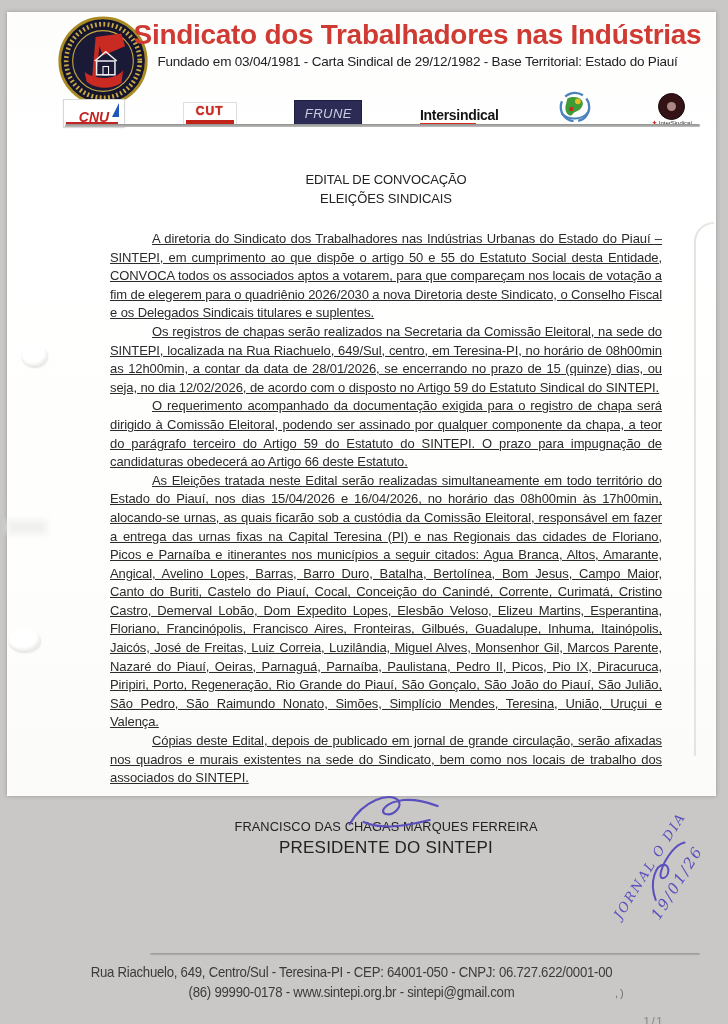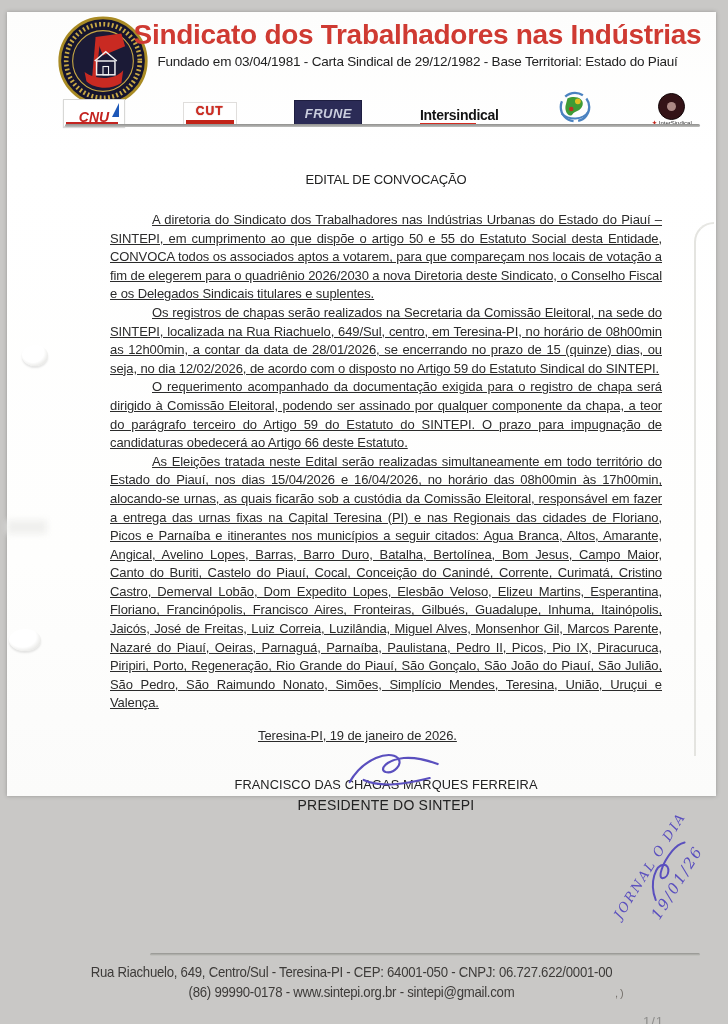--- a/index.html
+++ b/index.html
@@ -38,21 +38,21 @@
     color:#c32420;font-size:14px;line-height:18px;margin-top:1px;
   }
   .cnu-drop{position:absolute;right:5px;top:3px;width:0;height:0;
     border-left:7px solid transparent;border-bottom:14px solid #1d58b8;}
   .cnu-bar{position:absolute;left:2px;bottom:1px;width:52px;height:3px;background:#c32420;}
   .logo-cut{width:52px;background:#fff;border:1px solid #e0dedc;}
   .cut-text{color:#d42b20;font-weight:900;font-size:12px;line-height:16px;letter-spacing:1px;
     text-shadow:0 0 1px #7a1510;}
   .cut-bar{width:48px;height:5px;background:#c22318;margin:1px 0 1px 0;}
   .logo-frune{width:66px;height:25px;background:#2b2b56;justify-content:center;border:1px solid #1e1e40;}
-  .frune-text{color:#c9cdde;font-size:13px;font-weight:bold;font-style:italic;letter-spacing:.5px;}
+  .frune-text{color:#c9cdde;font-size:13px;font-weight:normal;font-style:italic;letter-spacing:.5px;}
   .logo-inter{align-items:flex-start;}
   .inter-text{color:#141414;font-weight:bold;font-size:14px;line-height:14px;letter-spacing:-.3px;}
   .inter-bar{width:56px;height:4px;background:#d42b20;margin-top:1px;}
   .logo-globe{width:38px;height:38px;}
   .logo-round{width:40px;}
   .round-circle{width:25px;height:25px;border-radius:50%;background:#341317;border:1px solid #120608;
     display:flex;align-items:center;justify-content:center;}
   .round-dot{width:9px;height:9px;border-radius:50%;background:#caa6a0;opacity:.8;}
   .round-label{font-size:6px;color:#333;line-height:7px;white-space:nowrap;}
   .round-label b{color:#c22318;}
@@ -64,21 +64,21 @@
   
   .doc-body{
     position:absolute;left:103px;top:158px;width:552px;
     color:#2b2b2b;font-size:13px;line-height:18.6px;letter-spacing:-.1px;
   }
   .doc-heading{text-align:center;font-weight:normal;font-size:13px;line-height:19px;margin-bottom:22px;color:#222;}
   .doc-body p{margin:0;text-align:justify;text-indent:42px;text-decoration:underline;}
   .date-line{margin-top:14px !important;text-align:left !important;text-indent:148px !important;}
   .signature-block{position:relative;margin-top:28px;text-align:center;color:#222;}
   .sig-name{font-size:12.8px;line-height:21px;letter-spacing:.1px;}
-  .sig-title{font-size:14px;line-height:21px;letter-spacing:.2px;}
+  .sig-title{font-size:17px;line-height:21px;letter-spacing:.2px;}
   .sig-svg{position:absolute;left:50%;top:-26px;transform:translateX(-42%);}
 
   
   .handwritten{
     position:absolute;left:572px;top:838px;width:170px;
     transform:rotate(-58deg);transform-origin:center;
     color:#5a4fbe;text-align:center;
   }
   .hw-line1{font-family:"DejaVu Serif",serif;font-style:italic;font-size:13px;letter-spacing:2px;white-space:nowrap;}
   .hw-date{font-family:"DejaVu Serif",serif;font-style:italic;font-size:15px;letter-spacing:2px;margin-top:-4px;}
@@ -157,26 +157,27 @@
         </span>
       <span class="round-label"><b>✦</b>&nbsp;<span>InterSindical</span></span>
     </div>
   </div>
 
   <div class="header-rule"></div>
 
   <main class="doc-body">
     <div class="doc-heading">
       <div>EDITAL DE CONVOCAÇÃO</div>
+      <div>ELEIÇÕES SINDICAIS</div>
     </div>
     <p>A diretoria do Sindicato dos Trabalhadores nas Indústrias Urbanas do Estado do Piauí – SINTEPI, em cumprimento ao que dispõe o artigo 50 e 55 do Estatuto Social desta Entidade, CONVOCA todos os associados aptos a votarem, para que compareçam nos locais de votação a fim de elegerem para o quadriênio 2026/2030 a nova Diretoria deste Sindicato, o Conselho Fiscal e os Delegados Sindicais titulares e suplentes.</p>
     <p>Os registros de chapas serão realizados na Secretaria da Comissão Eleitoral, na sede do SINTEPI, localizada na Rua Riachuelo, 649/Sul, centro, em Teresina-PI, no horário de 08h00min as 12h00min, a contar da data de 28/01/2026, se encerrando no prazo de 15 (quinze) dias, ou seja, no dia 12/02/2026, de acordo com o disposto no Artigo 59 do Estatuto Sindical do SINTEPI.</p>
     <p>O requerimento acompanhado da documentação exigida para o registro de chapa será dirigido à Comissão Eleitoral, podendo ser assinado por qualquer componente da chapa, a teor do parágrafo terceiro do Artigo 59 do Estatuto do SINTEPI. O prazo para impugnação de candidaturas obedecerá ao Artigo 66 deste Estatuto.</p>
     <p>As Eleições tratada neste Edital serão realizadas simultaneamente em todo território do Estado do Piauí, nos dias 15/04/2026 e 16/04/2026, no horário das 08h00min às 17h00min, alocando-se urnas, as quais ficarão sob a custódia da Comissão Eleitoral, responsável em fazer a entrega das urnas fixas na Capital Teresina (PI) e nas Regionais das cidades de Floriano, Picos e Parnaíba e itinerantes nos municípios a seguir citados: Agua Branca, Altos, Amarante, Angical, Avelino Lopes, Barras, Barro Duro, Batalha, Bertolínea, Bom Jesus, Campo Maior, Canto do Buriti, Castelo do Piauí, Cocal, Conceição do Canindé, Corrente, Curimatá, Cristino Castro, Demerval Lobão, Dom Expedito Lopes, Elesbão Veloso, Elizeu Martins, Esperantina, Floriano, Francinópolis, Francisco Aires, Fronteiras, Gilbués, Guadalupe, Inhuma, Itainópolis, Jaicós, José de Freitas, Luiz Correia, Luzilândia, Miguel Alves, Monsenhor Gil, Marcos Parente, Nazaré do Piauí, Oeiras, Parnaguá, Parnaíba, Paulistana, Pedro II, Picos, Pio IX, Piracuruca, Piripiri, Porto, Regeneração, Rio Grande do Piauí, São Gonçalo, São João do Piauí, São Julião, São Pedro, São Raimundo Nonato, Simões, Simplício Mendes, Teresina, União, Uruçui e Valença.</p>
-    <p class="date-line">Teresina-PI, 19 de janeiro de 2026.</p>
+    <p>Cópias deste Edital, depois de publicado em jornal de grande circulação, serão afixadas nos quadros e murais existentes na sede do Sindicato, bem como nos locais de trabalho dos associados do SINTEPI.</p>
 
     <div class="signature-block">
       <svg class="sig-svg" width="96" height="44" viewBox="0 0 96 44">
         <path d="M4 34 C18 10 44 2 52 10 C58 16 48 26 40 24 C33 22 40 12 58 10 C70 9 80 12 92 16 M18 32 C36 40 60 36 84 30" fill="none" stroke="#5a4fbe" stroke-width="2.2" stroke-linecap="round"></path>
       </svg>
       <div class="sig-name">FRANCISCO DAS CHAGAS MARQUES FERREIRA</div>
       <div class="sig-title">PRESIDENTE DO SINTEPI</div>
     </div>
   </main>
 

